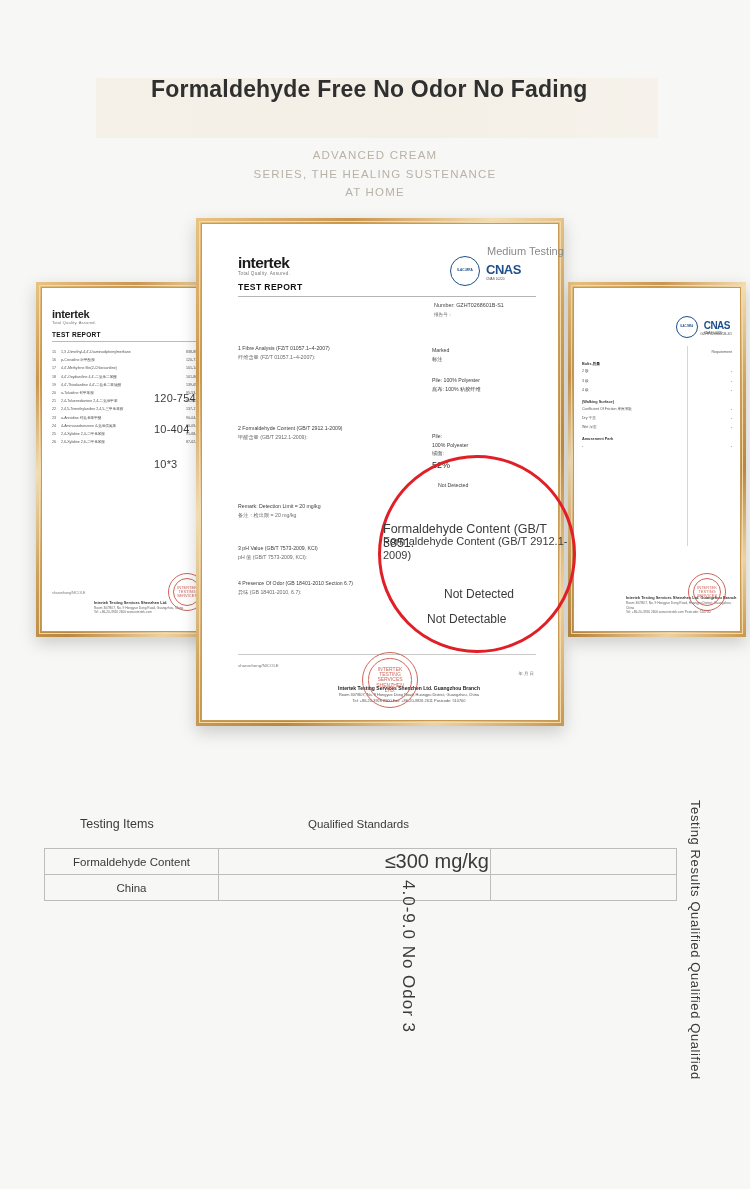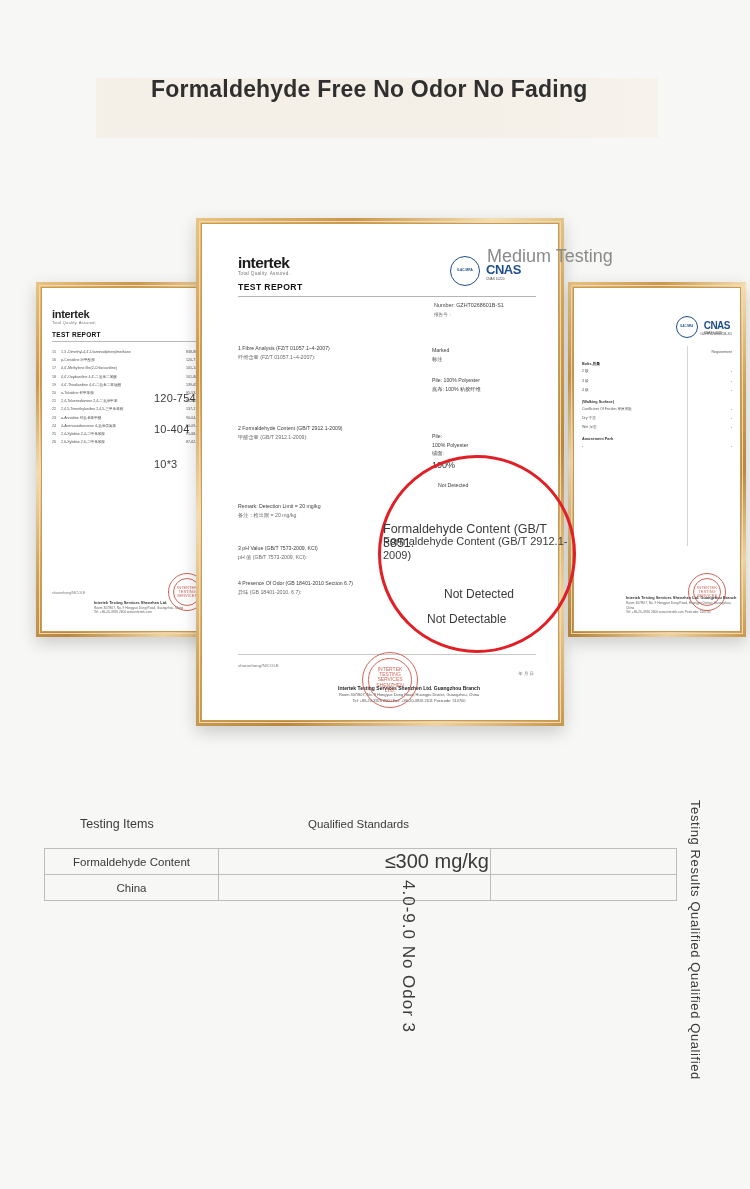--- a/index.html
+++ b/index.html
@@ -208,21 +208,21 @@
   #acc-center .acc-badge { width: 30px; height: 30px; }
   #acc-center .cnas-txt { font-size: 13px; }
   #acc-right { right: 10px; top: 28px; }
   #acc-right .acc-badge { width: 22px; height: 22px; font-size: 2.6px; }
   #acc-right .cnas-txt { font-size: 10px; }
 
   
   .medium-testing {
     position: absolute;
     left: 487px; top: 245px;
-    font-size: 18px; color: #8a8a8a; line-height: 1.25;
+    font-size: 11px; color: #8a8a8a; line-height: 1.25;
     z-index: 5;
   }
 
   
   .red-circle {
     position: absolute;
     left: 378px; top: 455px;
     width: 198px; height: 198px;
     border: 3.5px solid #e01f26;
     border-radius: 50%;
@@ -278,20 +278,25 @@
     z-index: 4;
   }
 </style>
 </head>
 <body>
 
 <div class="page">
 
   <div class="header-band"></div>
   <div class="headline">Formaldehyde Free No Odor No Fading</div>
+  <div class="subline">
+    <div>ADVANCED CREAM</div>
+    <div>SERIES, THE HEALING SUSTENANCE</div>
+    <div>AT HOME</div>
+  </div>
 
   <div class="frame frame-gold" id="frame-left">
     <div class="frame-inner">
       <div class="doc">
         <div class="lc-brand">intertek</div>
         <div class="lc-brand-sub">Total Quality. Assured.</div>
         <div class="lc-title">TEST REPORT</div>
         <div class="lc-rule"></div>
 
         <div class="lc-rows">
@@ -494,21 +499,21 @@
           <div class="sub">标注</div>
         </div>
         <div class="cc-right" id="cc-r2">
           <div>Pile: 100% Polyester</div>
           <div class="sub">底布: 100% 粘胶纤维</div>
         </div>
         <div class="cc-right" id="cc-r3">
           <div>Pile:</div>
           <div>100% Polyester</div>
           <div class="sub">绒面:</div>
-          <div class="big">100%</div>
+          <div class="big">52%</div>
         </div>
         <div id="cc-r-nd">Not Detected</div>
 
         <div class="cc-hline" id="cc-h1"></div>
 
         <div class="cc-foot">sharonhong/NICOLE</div>
         <div class="cc-date">年 月 日</div>
         <div class="cc-addr">
           <b>Intertek Testing Services Shenzhen Ltd. Guangzhou Branch</b><br>
           <span>Room 307/807, No. 9 Hongyue Dong Road, Huangpu District, Guangzhou, China</span><br>

